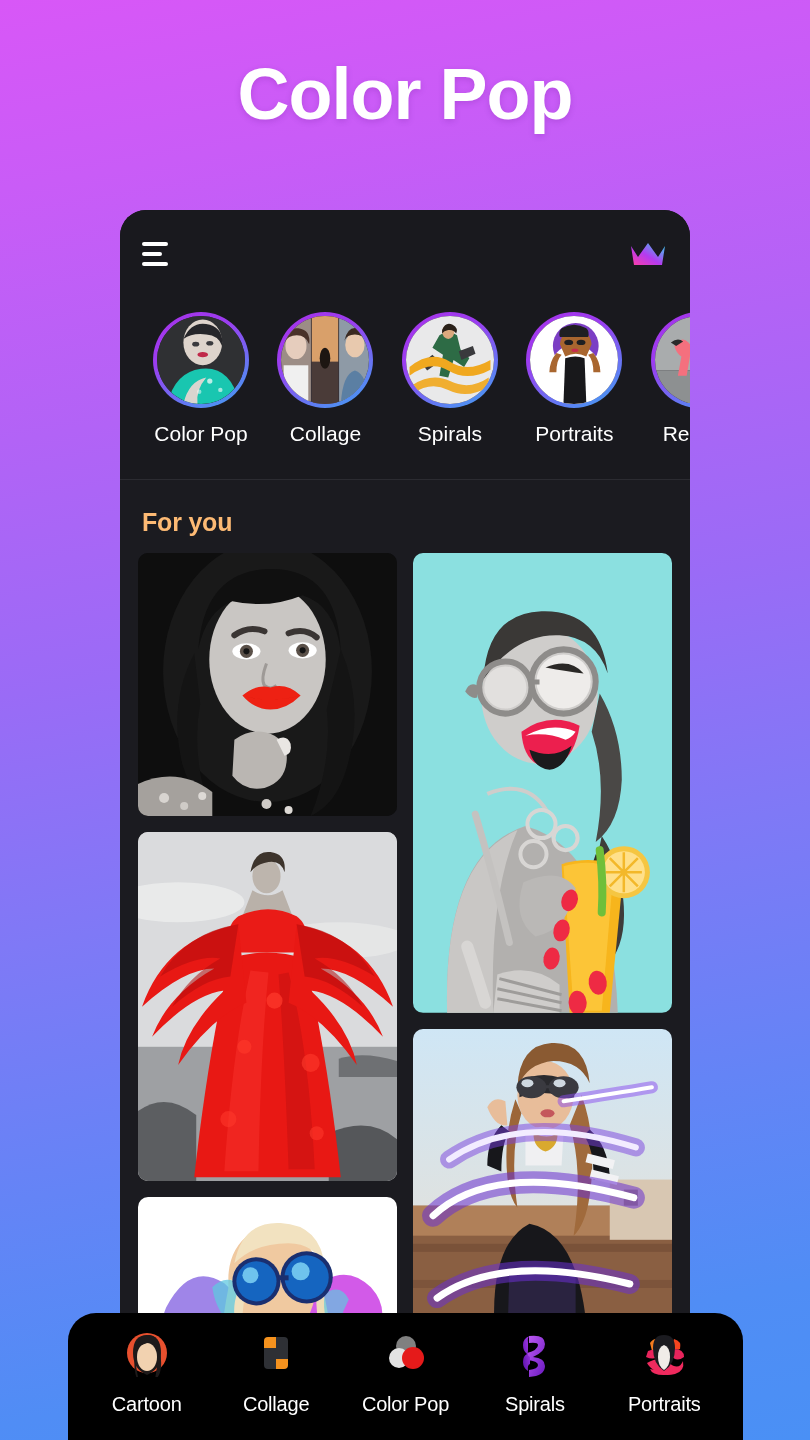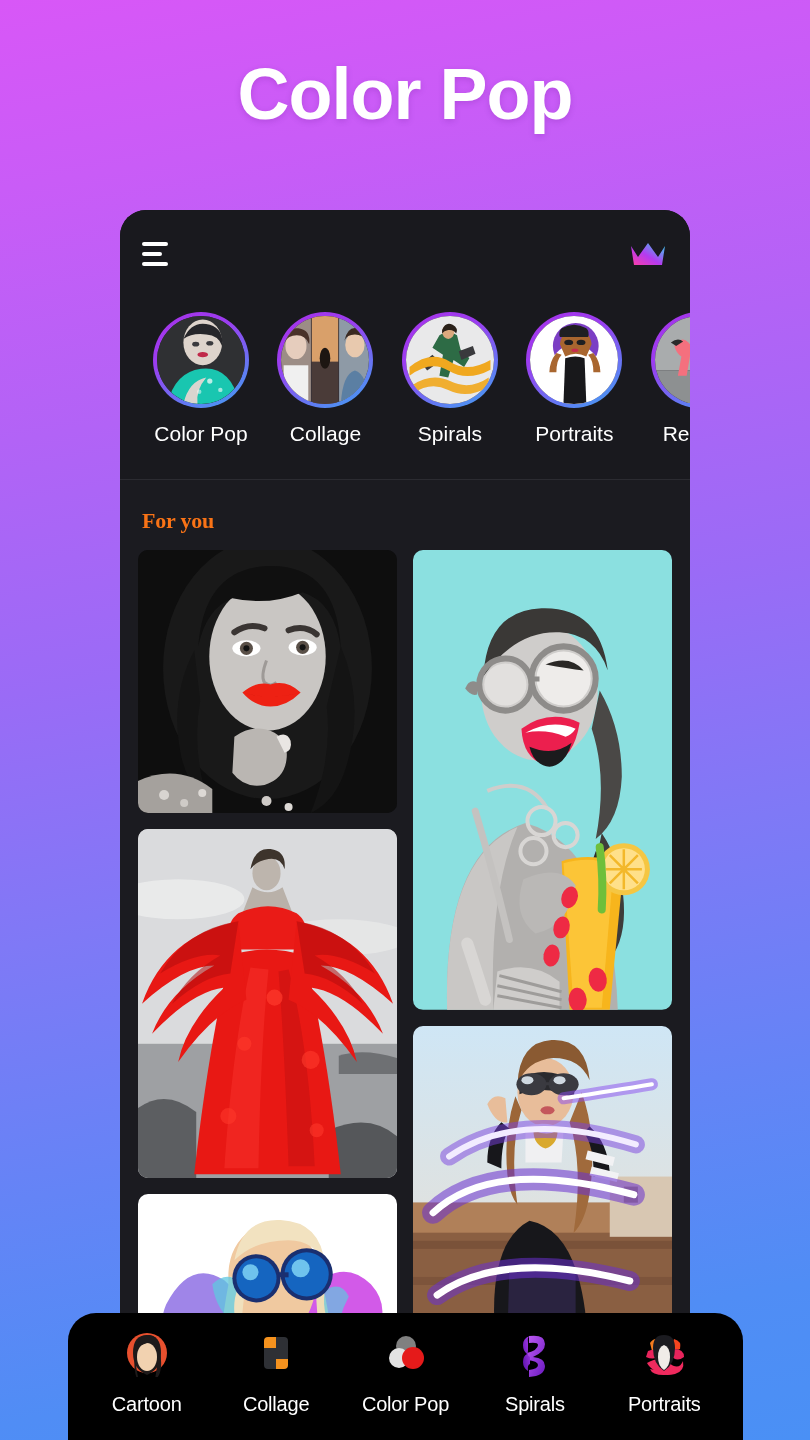--- a/index.html
+++ b/index.html
@@ -123,26 +123,25 @@
   .cat-label {
     margin-top: 14px;
     color: #ffffff;
     font-size: 21px;
     font-weight: 400;
     white-space: nowrap;
   }
 
   
   .section-title {
-    color: #f97316;
-    font-size: 22px;
+    color: #fdba74;
+    font-size: 25px;
     font-weight: 700;
     padding: 28px 0 0 22px;
     letter-spacing: -.2px;
-    font-family: Liberation Serif, serif;
   }
 
   .feed {
     padding: 16px 18px 0 18px;
     display: flex;
     gap: 16px;
   }
   .feed-col { flex: 1; display: flex; flex-direction: column; gap: 16px; }
   .card {
     border-radius: 10px;

